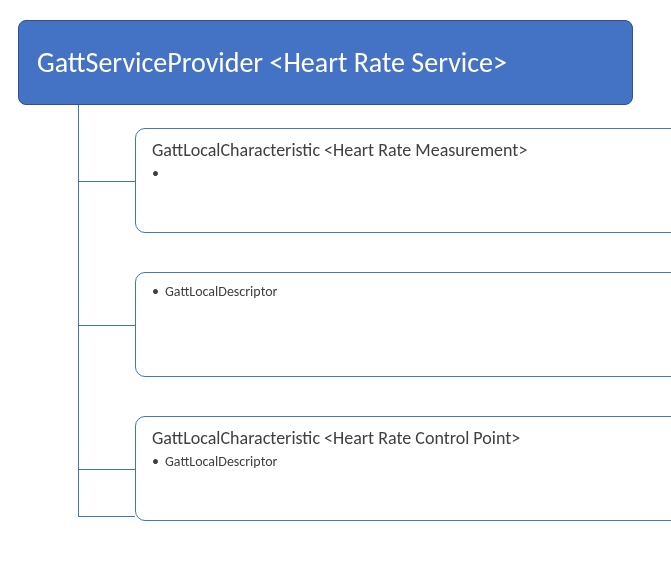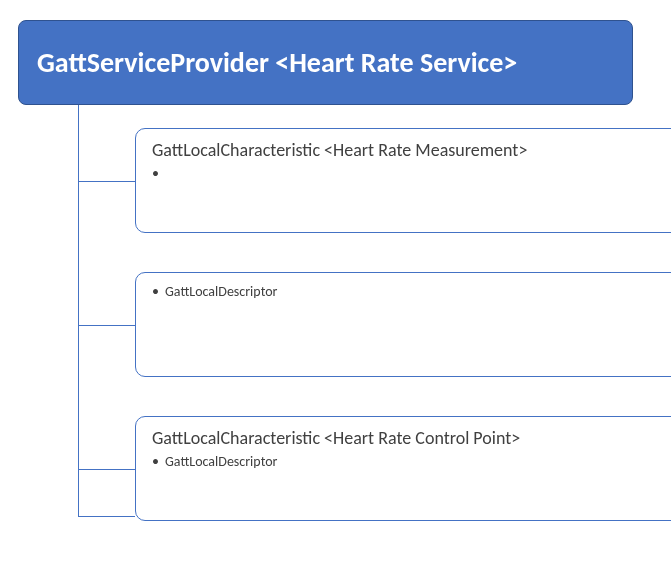--- a/index.html
+++ b/index.html
@@ -20,21 +20,21 @@
     width: 615px;
     height: 85px;
     background: #4472c4;
     border: 1px solid #2f528f;
     border-radius: 8px;
     color: #ffffff;
     display: flex;
     align-items: center;
     padding-left: 18px;
     font-size: 28px;
-    font-weight: 700;
+    font-weight: 400;
   }
   .child-box {
     position: absolute;
     left: 135px;
     width: 574px;
     height: 105px;
     background: #ffffff;
     border: 1.5px solid #4472c4;
     border-radius: 10px;
     padding: 10px 16px 8px 16px;

